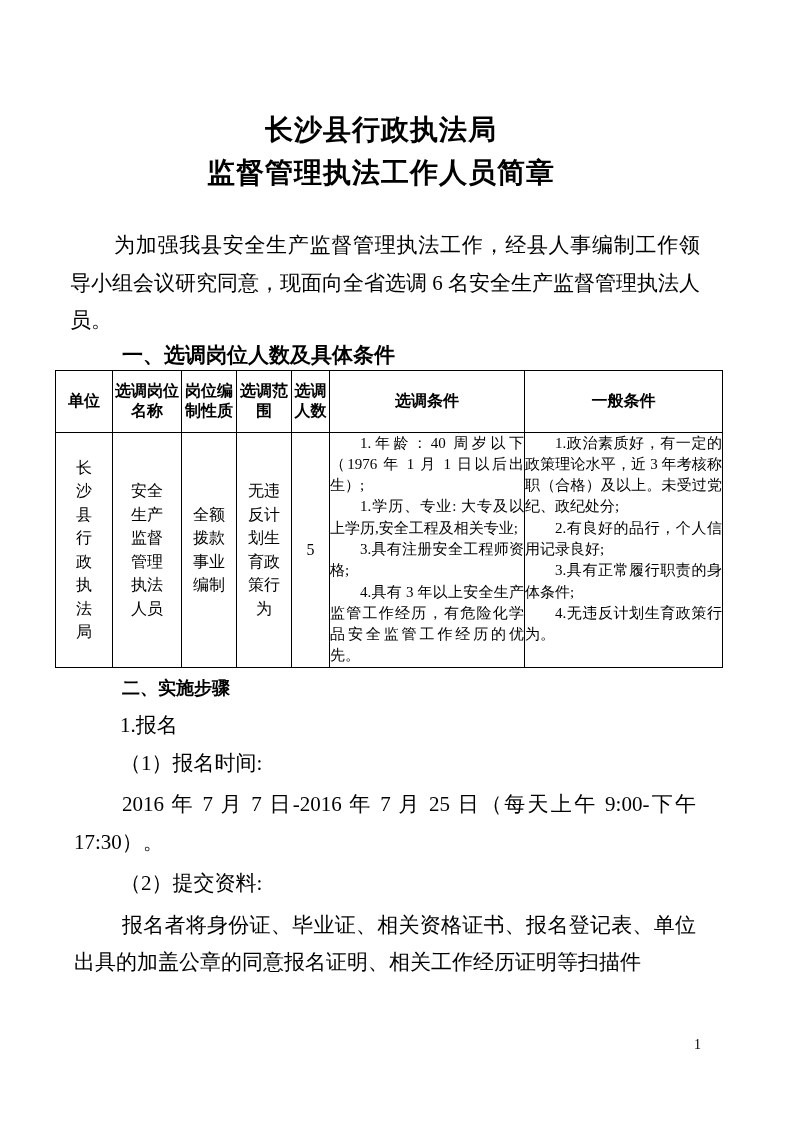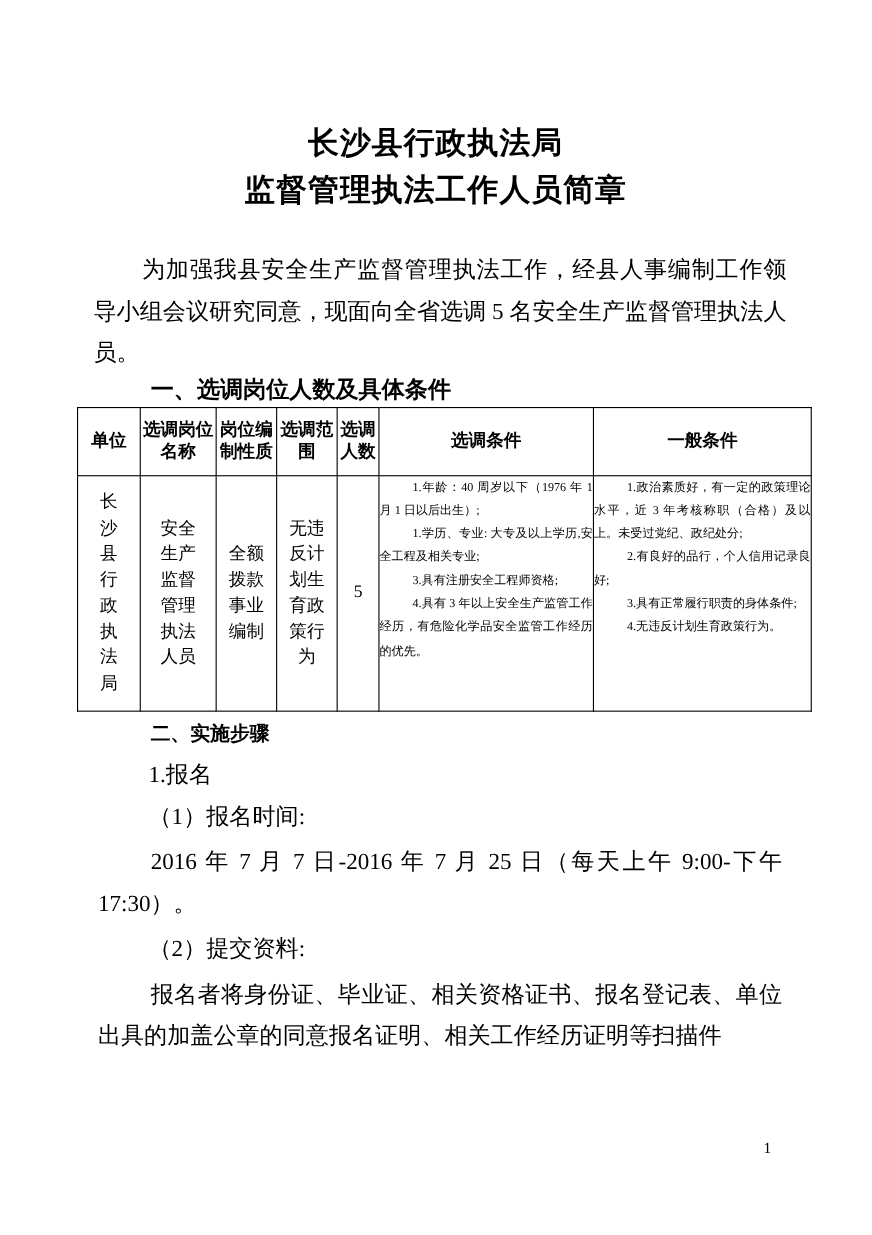--- a/index.html
+++ b/index.html
@@ -7,21 +7,21 @@
     position: relative;
     width: 793px;
     height: 1123px;
     background: #ffffff;
     color: #000000;
     font-family: "Liberation Serif", "DejaVu Serif", serif;
     overflow: hidden;
   }
   .content {
     position: absolute;
-    left: 85px;
+    left: 70px;
     top: 0;
     width: 630px;
   }
   .doc-title {
     margin-top: 108px;
     text-align: center;
     font-family: "Liberation Sans", "DejaVu Sans", sans-serif;
     font-weight: bold;
     font-size: 28px;
     line-height: 43px;
@@ -98,21 +98,21 @@
   .vcell.w1 { width: 17px; }
   .vcell.w2 { width: 33px; }
   td.count-cell { font-size: 15px; }
   td.cond {
     height: 213px;
     vertical-align: top;
     padding: 5px 7px 0 7px;
   }
   td.cond p {
     margin: 0;
-    font-size: 11px;
+    font-size: 15px;
     line-height: 21.3px;
     text-align: justify;
     text-indent: 30px;
   }
   .page-number {
     position: absolute;
     left: 694px;
     top: 1036px;
     font-size: 14px;
     line-height: 18px;
@@ -123,21 +123,21 @@
 <body>
 
 <div class="page">
   <div class="content">
 
     <div class="doc-title">
       <div>长沙县行政执法局</div>
       <div>监督管理执法工作人员简章</div>
     </div>
 
-    <p class="intro">为加强我县安全生产监督管理执法工作，经县人事编制工作领导小组会议研究同意，现面向全省选调 5 名安全生产监督管理执法人员。</p>
+    <p class="intro">为加强我县安全生产监督管理执法工作，经县人事编制工作领导小组会议研究同意，现面向全省选调 6 名安全生产监督管理执法人员。</p>
 
     <h2 class="sec-heading">一、选调岗位人数及具体条件</h2>
 
     <table class="positions">
       <colgroup>
         <col style="width:57px">
         <col style="width:69px">
         <col style="width:55px">
         <col style="width:55px">
         <col style="width:38px">

